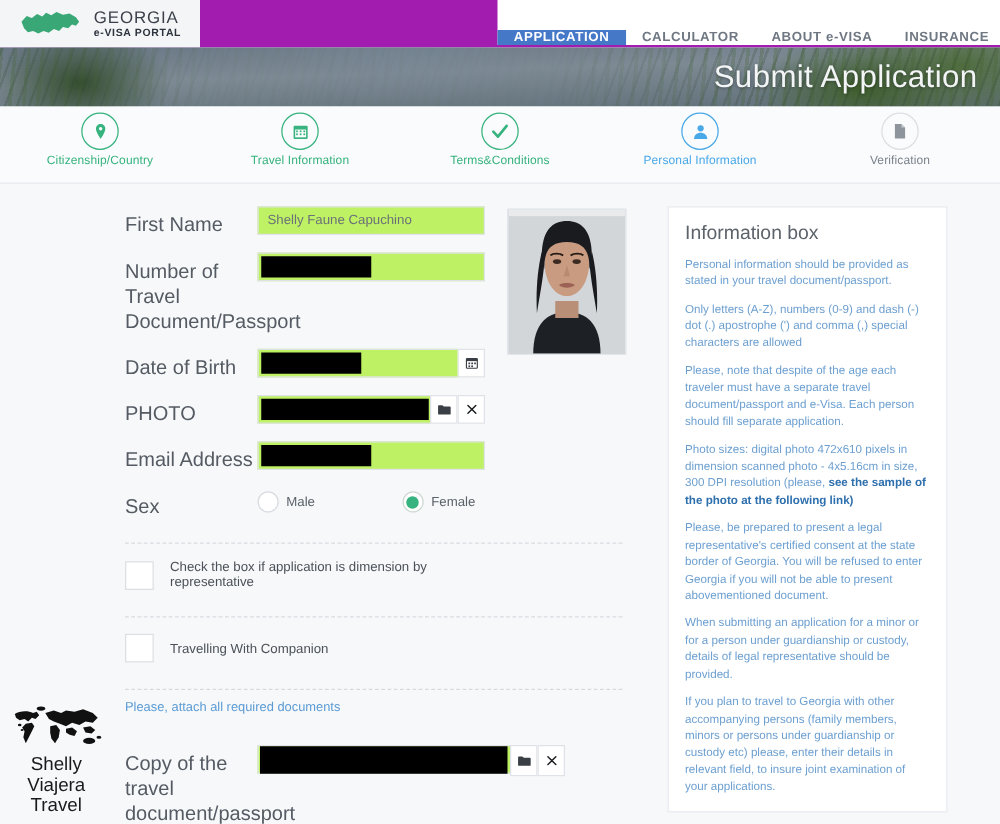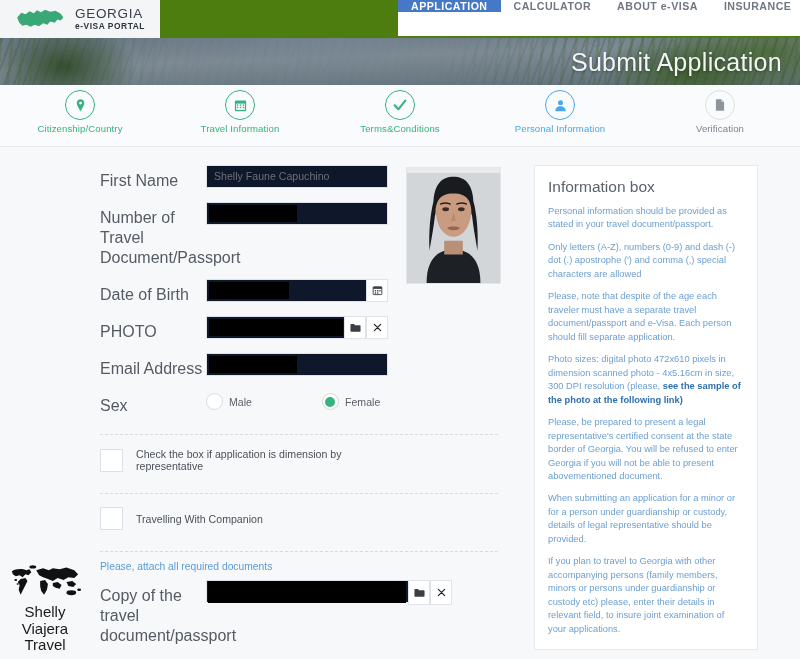--- a/index.html
+++ b/index.html
@@ -5,28 +5,28 @@
   * { box-sizing: border-box; margin: 0; padding: 0; }
   html, body {
     width: 800px; height: 659px;
     font-family: "Liberation Sans", sans-serif;
     background: #f7f8fa;
     overflow: hidden;
   }
   .page { position: relative; width: 800px; height: 659px; background: #f7f8fa; }
 
   
-  .topbar { position: relative; height: 38px; background: #4d7c0f; display: flex; align-items: stretch; }
+  .topbar { position: relative; height: 38px; background: #a21caf; display: flex; align-items: stretch; }
   .logo-zone { display: flex; align-items: center; gap: 9px; padding-left: 14px; width: 160px; background: #f4f5f7; }
   .logo-flag { width: 52px; height: 28px; flex: none; }
   .logo-text { line-height: 1.05; }
   .logo-title { font-size: 13.5px; letter-spacing: .7px; color: #3a3f4a; font-weight: 400; }
   .logo-sub { font-size: 8.4px; letter-spacing: .55px; color: #2d333d; font-weight: bold; margin-top: 1px; }
 
-  .nav { position: absolute; left: 398px; top: 0; right: 0; height: 36px; display: flex; align-items: flex-start; background: #fff; }
+  .nav { position: absolute; left: 398px; top: 0; right: 0; height: 36px; display: flex; align-items: flex-end; background: #fff; }
   .nav-item {
     display: flex; align-items: center; padding: 0 13px;
     font-size: 10.6px; letter-spacing: .5px; color: #6f7782; font-weight: bold;
     background: #fff; white-space: nowrap; cursor: pointer;
   }
   .nav-item.active { background: #4678c8; color: #fff; }
 
   
   .hero {
     position: relative; height: 47px; overflow: hidden;
@@ -72,21 +72,21 @@
   .main { display: flex; padding: 18px 0 0 0; height: calc(659px - 38px - 55px - 62px); }
   .form-col { width: 406px; padding-left: 100px; }
   .photo-col { width: 112px; padding-top: 2px; }
   .info-col { width: 282px; padding-left: 16px; }
 
   .frow { display: flex; align-items: flex-start; margin-bottom: 11px; }
   .flabel { width: 106px; flex: none; font-size: 16px; color: #555b63; line-height: 1.25; padding-top: 6px; }
   .fctl { flex: 1; }
 
   .inp {
-    width: 182px; height: 23px; border: 1px solid #dfe2e6; background: #0f172a;
+    width: 182px; height: 23px; border: 1px solid #dfe2e6; background: #bef264;
     font-size: 10.6px; color: #6b7178; padding: 0 7px; line-height: 21px;
     display: flex; align-items: center;
   }
   .inp.redacted { padding: 0; position: relative; }
   .redact-bar { background: #000; height: 17px; margin: 2px 0 2px 2px; }
 
   .inp-group { display: flex; width: 182px; }
   .inp-group .inp { border-right: none; }
   .btn-addon {
     width: 22px; height: 23px; border: 1px solid #dfe2e6; background: #fff;
@@ -104,21 +104,21 @@
   .radio.on { border-color: #cfd9d3; }
   .radio.on::after { content:""; width: 10px; height: 10px; border-radius: 50%; background: #36b37e; }
   .radio-label { font-size: 10.6px; color: #5b6169; }
 
   .divider { border-top: 1px dashed #d7dadf; margin: 9px 0; width: 398px; }
 
   .check-row { display: flex; align-items: center; gap: 13px; padding: 4px 0; }
   .checkbox { width: 23px; height: 23px; border: 1px solid #dcdfe3; background: #fff; flex: none; cursor: pointer; }
   .check-label { font-size: 10.6px; color: #4b5158; }
 
-  .attach-note { font-size: 10.3px; color: #5b9bd5; margin: 6px 0 8px 0; }
+  .attach-note { font-size: 10.3px; color: #5b9bd5; margin: 6px 0 24px 0; }
 
   .next-wrap { display: flex; justify-content: center; width: 398px; margin-top: 14px; }
   .next-btn {
     background: #3dbf84; color: #fff; border: none; width: 72px; height: 29px;
     font-size: 12px; font-weight: bold; letter-spacing: .5px; cursor: pointer; border-radius: 1px;
   }
 
   
   .photo-box { width: 95px; height: 117px; border: 1px solid #e2e5e9; background: #cfd2d6; overflow: hidden; position: relative; }
   .photo-box svg { display: block; width: 100%; height: 100%; }

